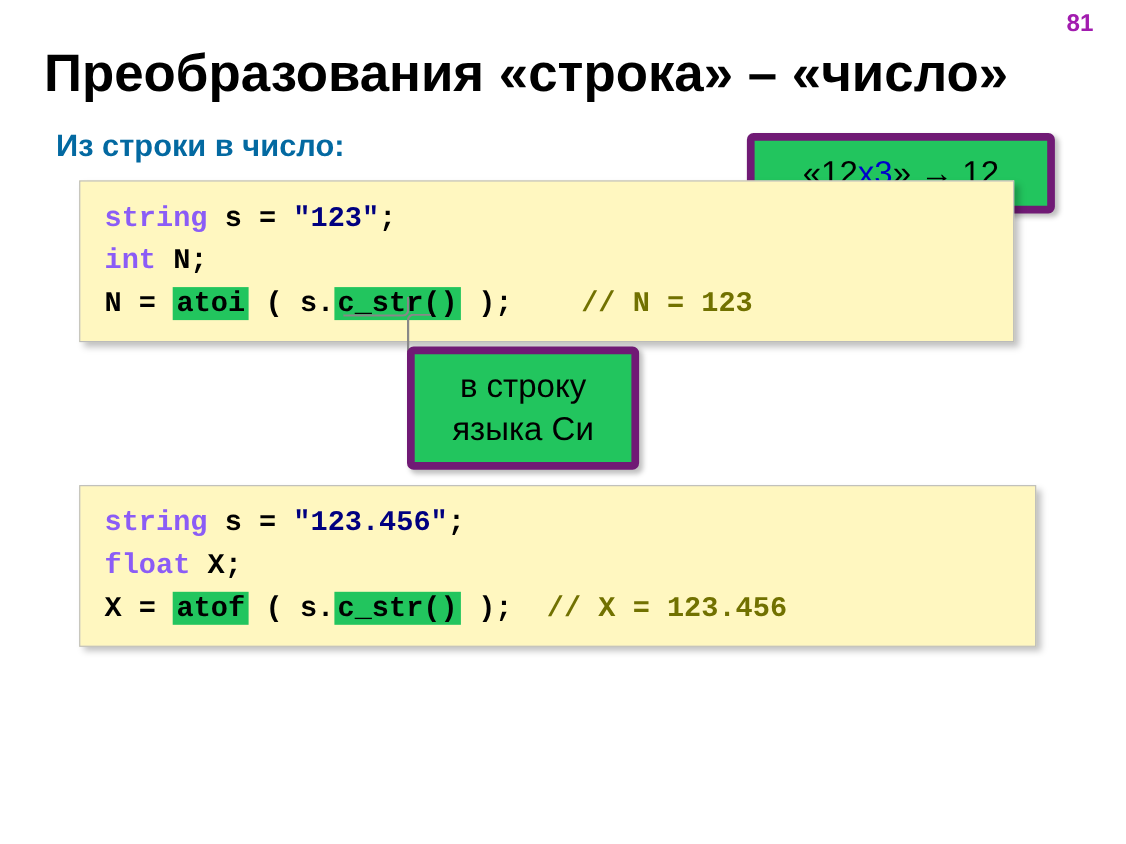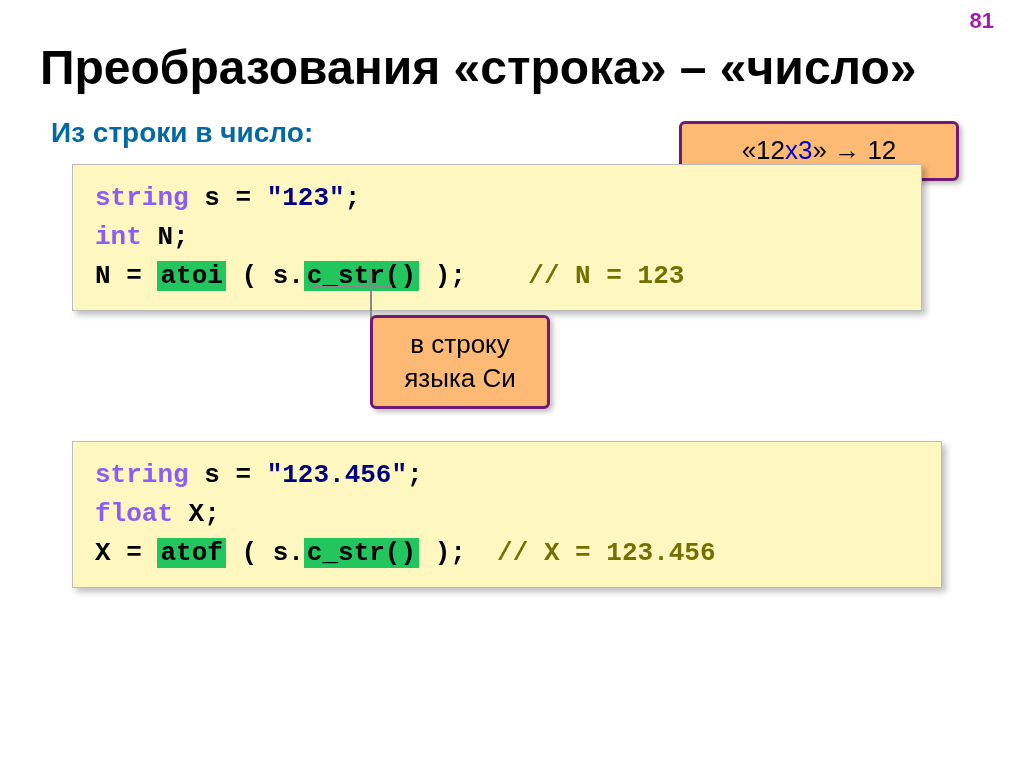--- a/index.html
+++ b/index.html
@@ -48,41 +48,41 @@
   .code-box.first { width: 850px; }
   .code-box.second { width: 870px; margin-top: 130px;}
   .kw-blue { color: #8b5cf6; font-weight: bold; }
   .kw-black { color: #000; font-weight: bold; }
   .lit-navy { color: #000080; font-weight: bold; }
   .comment { color: #717100; font-weight: bold; text-align: right; }
   .hl { background: #22c55e; padding: 0 3px; }
 
   .callout {
     position: absolute;
-    background: #fdba74;
-    border: 3px solid #701a75;
+    background: #22c55e;
+    border: 7px solid #701a75;
     box-shadow: 3px 3px 5px rgba(0,0,0,0.25);
     border-radius: 6px;
     font-family: Arial, sans-serif;
-    font-size: 26px;
+    font-size: 30px;
     text-align: center;
     padding: 10px 18px;
     line-height: 1.3;
   }
   .callout.top {
     top: 121px;
     right: 65px;
     width: 280px;
     color: #000;
   }
   .callout.top .blue { color: #0000cc; }
   .callout.mid {
     top: 315px;
     left: 370px;
-    width: 180px;
+    width: 211px;
     color: #000;
   }
   
   .connector {
     position: absolute;
     top: 285px;
     left: 370px;
     width: 22px;
     height: 35px;
     border-left: 2px solid #888;

